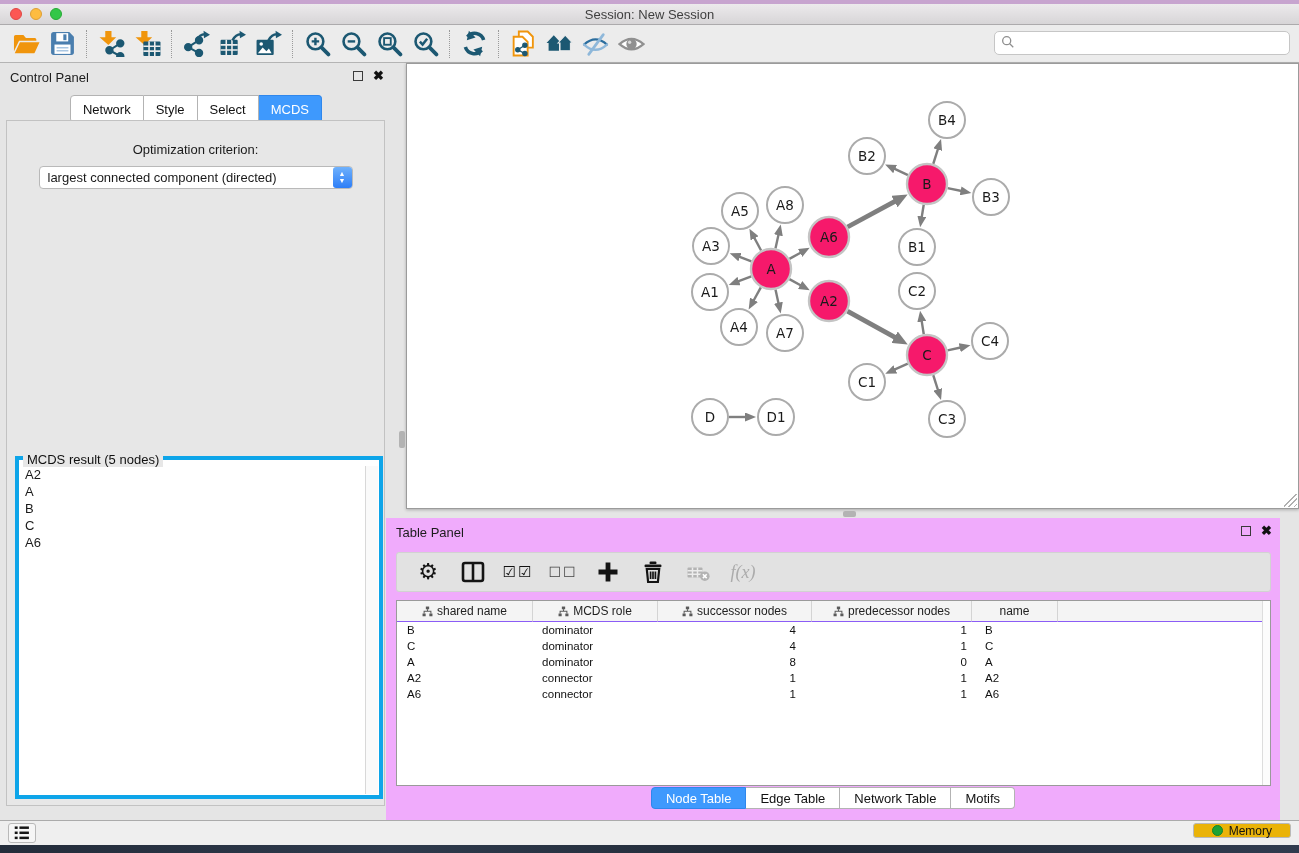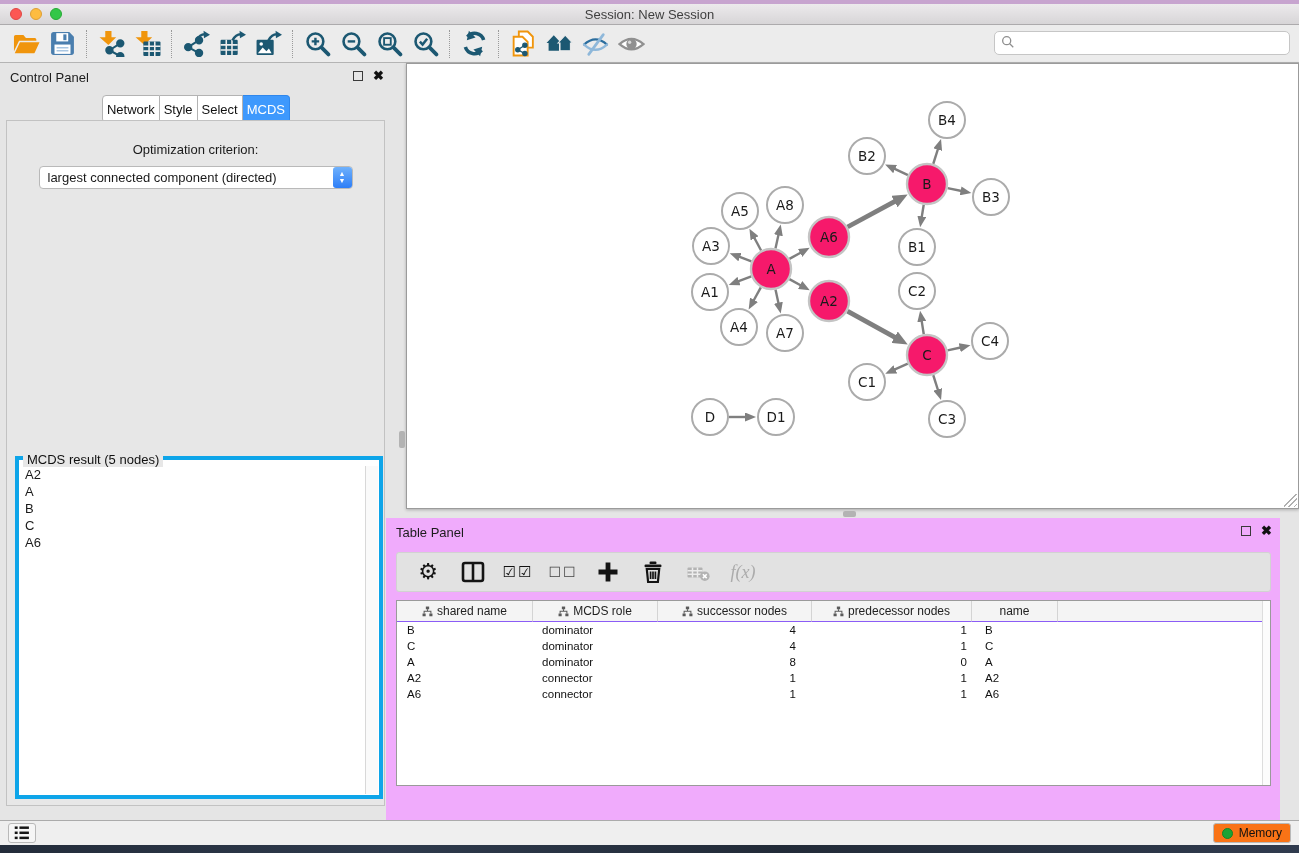--- a/index.html
+++ b/index.html
@@ -28,21 +28,21 @@
   .searchbox svg { width:14px; height:14px; }
   .searchbox input { border:none; outline:none; flex:1; height:20px; font-size:12px; background:transparent; }
 
   
   .cpanel { position:absolute; left:0; top:63px; width:392px; height:757px; background:#E5E5E5; }
   .panel-head { position:relative; height:26px; padding:7px 10px 0 10px; font-size:13px; color:#1c1c1c; }
   .panel-head .pctrl { position:absolute; right:8px; top:7px; display:flex; gap:10px; align-items:center; }
   .float-box { width:10px; height:10px; border:1.6px solid #3a3a3a; display:inline-block; background:transparent; }
   .close-x { font-size:13px; font-weight:bold; color:#111; line-height:11px; }
   .cp-tabs { display:flex; justify-content:center; margin-top:6px; }
-  .seg-btn { border:1px solid #B3B3B3; background:#fff; color:#111; font-size:13px; padding:2px 4px;
+  .seg-btn { border:1px solid #B3B3B3; background:#fff; color:#111; font-size:13px; padding:2px 12px;
     border-left-width:0; height:28px; }
   .seg-btn:first-child { border-left-width:1px; border-radius:4px 0 0 4px; }
   .seg-btn:last-child { border-radius:0 4px 4px 0; }
   .seg-btn.active { background:#3E99FD; border-color:#2F87EC; color:#fff; }
   .cp-box { position:absolute; left:6px; right:7px; top:57px; bottom:14px; border:1px solid #C2C2C2; background:#E7E7E7; }
   .opt-label { margin-top:21px; text-align:center; font-size:13px; }
   .dropdown { margin:9px auto 0 auto; width:314px; height:23px; background:#fff; border:1px solid #B9B9B9;
     border-radius:4px; display:flex; align-items:center; }
   .dropdown .dd-text { flex:1; padding-left:8px; font-size:13px; white-space:nowrap; overflow:hidden; }
   .dd-stepper { width:19px; height:21px; border-radius:3px; background:linear-gradient(#6FB1FC,#2D7EF7);
@@ -91,22 +91,22 @@
   .trow { display:flex; height:16px; }
   .td { font-size:11.5px; color:#111; line-height:16px; white-space:nowrap; overflow:hidden; }
   .tscroll { position:absolute; top:0; right:0; bottom:0; width:8px; background:#FCFCFC; border-left:1px solid #DDD; }
   .tp-tabs { position:absolute; left:0; right:0; top:269px; display:flex; justify-content:center; }
   .tp-tabs .seg-btn { height:22px; font-size:13px; padding:2px 14px; }
 
   
   .statusbar { position:absolute; left:0; top:820px; width:100%; height:25px; background:#EFEFEF; border-top:1px solid #ABABAB; }
   .list-btn { position:absolute; left:8px; top:2px; width:28px; height:20px; background:#F6F6F6;
     border:1px solid #B9B9B9; border-radius:3px; display:flex; align-items:center; justify-content:center; }
-  .memory-btn { position:absolute; right:8px; top:2px; height:20px; background:#f97316; border:1px solid #B9B9B9;
-    border-radius:3px; display:flex; align-items:center; gap:6px; padding:0 8px; font-size:12px; color:#111; }
+  .memory-btn { position:absolute; right:8px; top:2px; height:15px; background:#eab308; border:1px solid #B9B9B9;
+    border-radius:3px; display:flex; align-items:center; gap:6px; padding:0 18px; font-size:12px; color:#111; }
   .memory-dot { width:11px; height:11px; border-radius:50%; background:#1DA335; border:1px solid #148428; }
   .desktop-bottom { position:absolute; left:0; top:845px; width:100%; height:8px;
     background:linear-gradient(90deg,#232C3A,#2E3A4C 30%,#222B38 60%,#303B4E); }
 </style>
 </head>
 <body>
 
 <div class="desktop-top"></div>
 
 <div class="titlebar">
@@ -599,20 +599,26 @@
         <div class="trow">
           <div class="td" style="width: 136px; text-align: left; padding-left: 10px;">A6</div>
           <div class="td" style="width: 125px; text-align: left; padding-left: 9px;">connector</div>
           <div class="td" style="width: 154px; text-align: right; padding-right: 16px;">1</div>
           <div class="td" style="width: 160px; text-align: right; padding-right: 5px;">1</div>
           <div class="td" style="width: 86px; text-align: left; padding-left: 13px;">A6</div>
         </div>
       </div>
     <div class="tscroll"></div>
   </div>
+  <div class="tp-tabs" id="tp-tabs">
+      <button class="seg-btn active">Node Table</button>
+      <button class="seg-btn">Edge Table</button>
+      <button class="seg-btn">Network Table</button>
+      <button class="seg-btn">Motifs</button>
+    </div>
 </div>
 
 <div class="statusbar">
   <div class="list-btn">
     <svg width="18" height="16" viewBox="0 0 24 22">
       <g fill="#161616">
         <rect x="2" y="2" width="4" height="3.4"></rect>
           <rect x="8.5" y="2" width="13" height="3.4"></rect>
         <rect x="2" y="9" width="4" height="3.4"></rect>
           <rect x="8.5" y="9" width="13" height="3.4"></rect>

